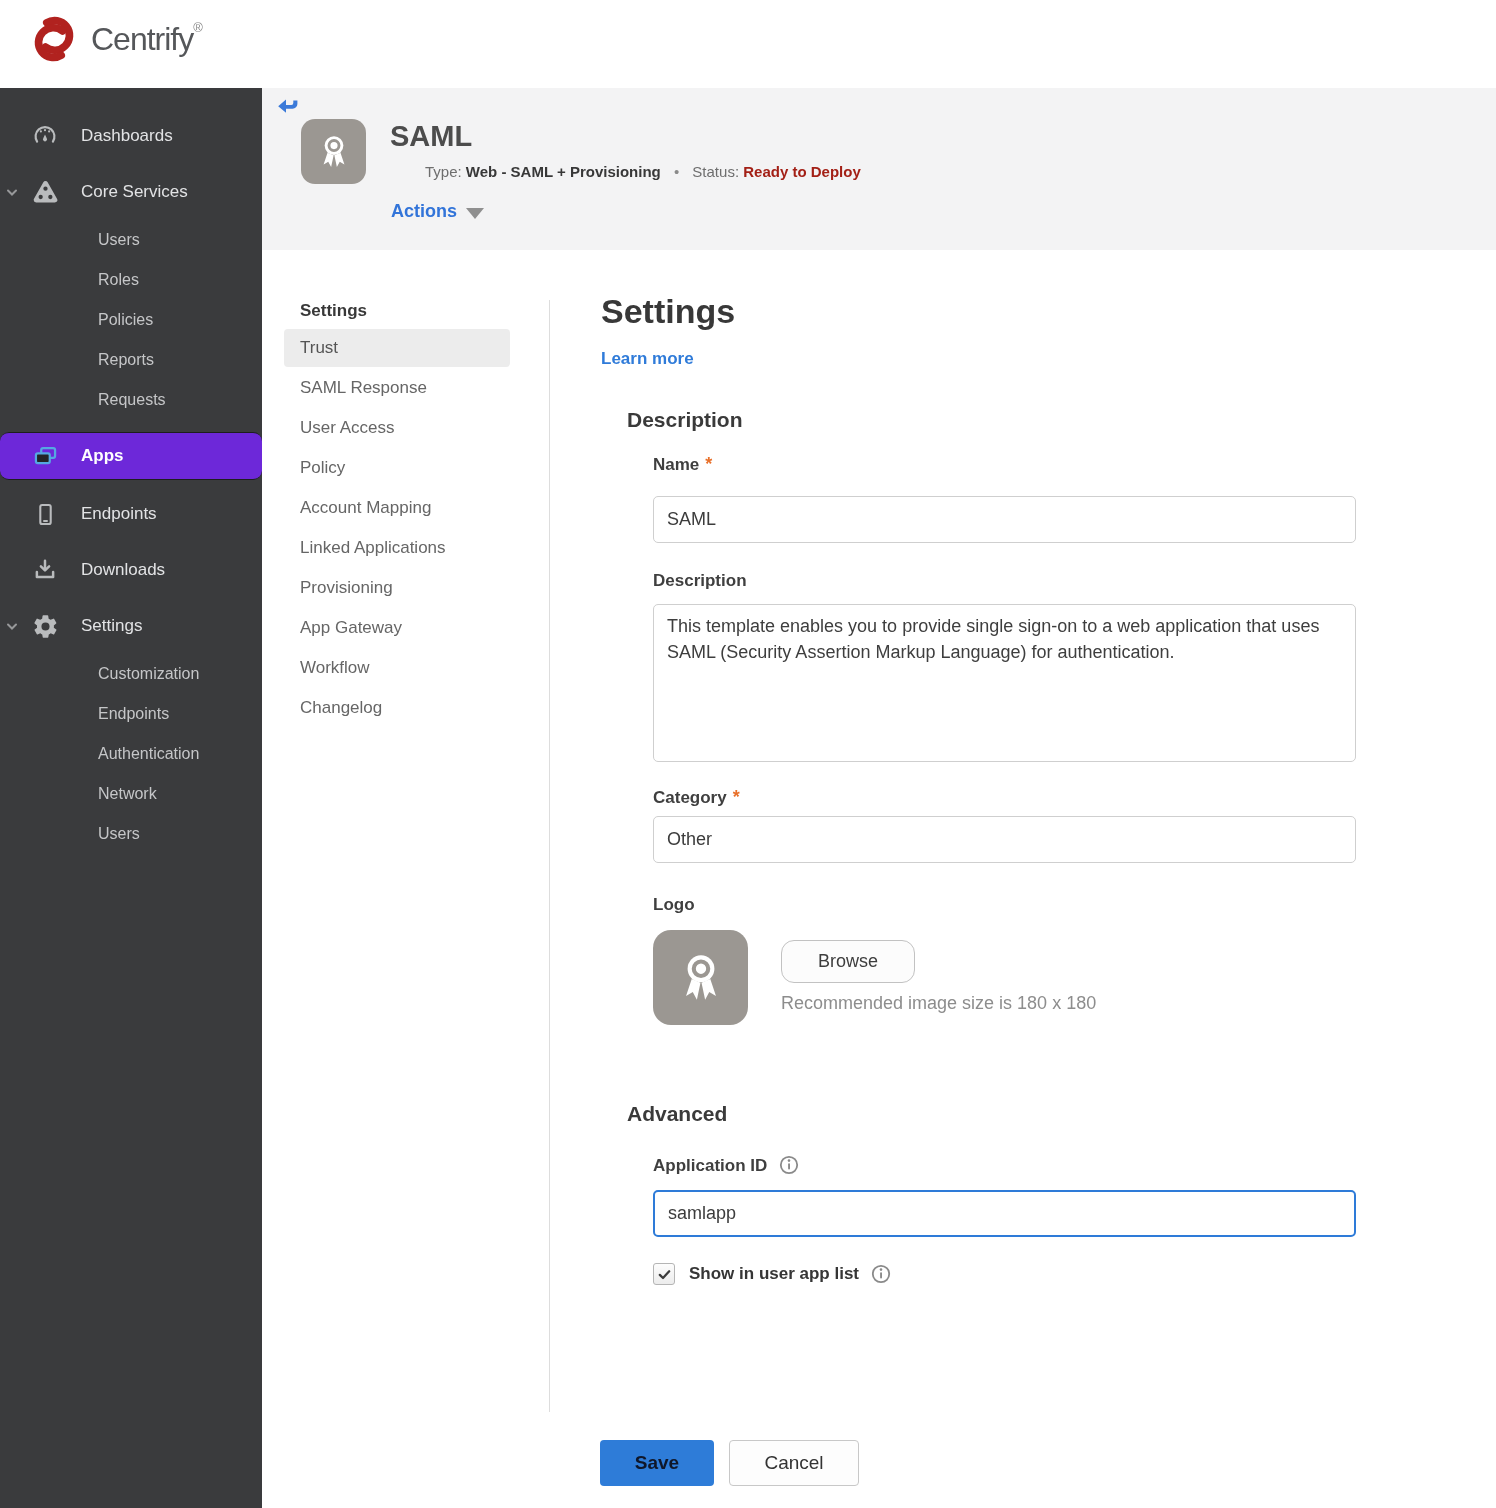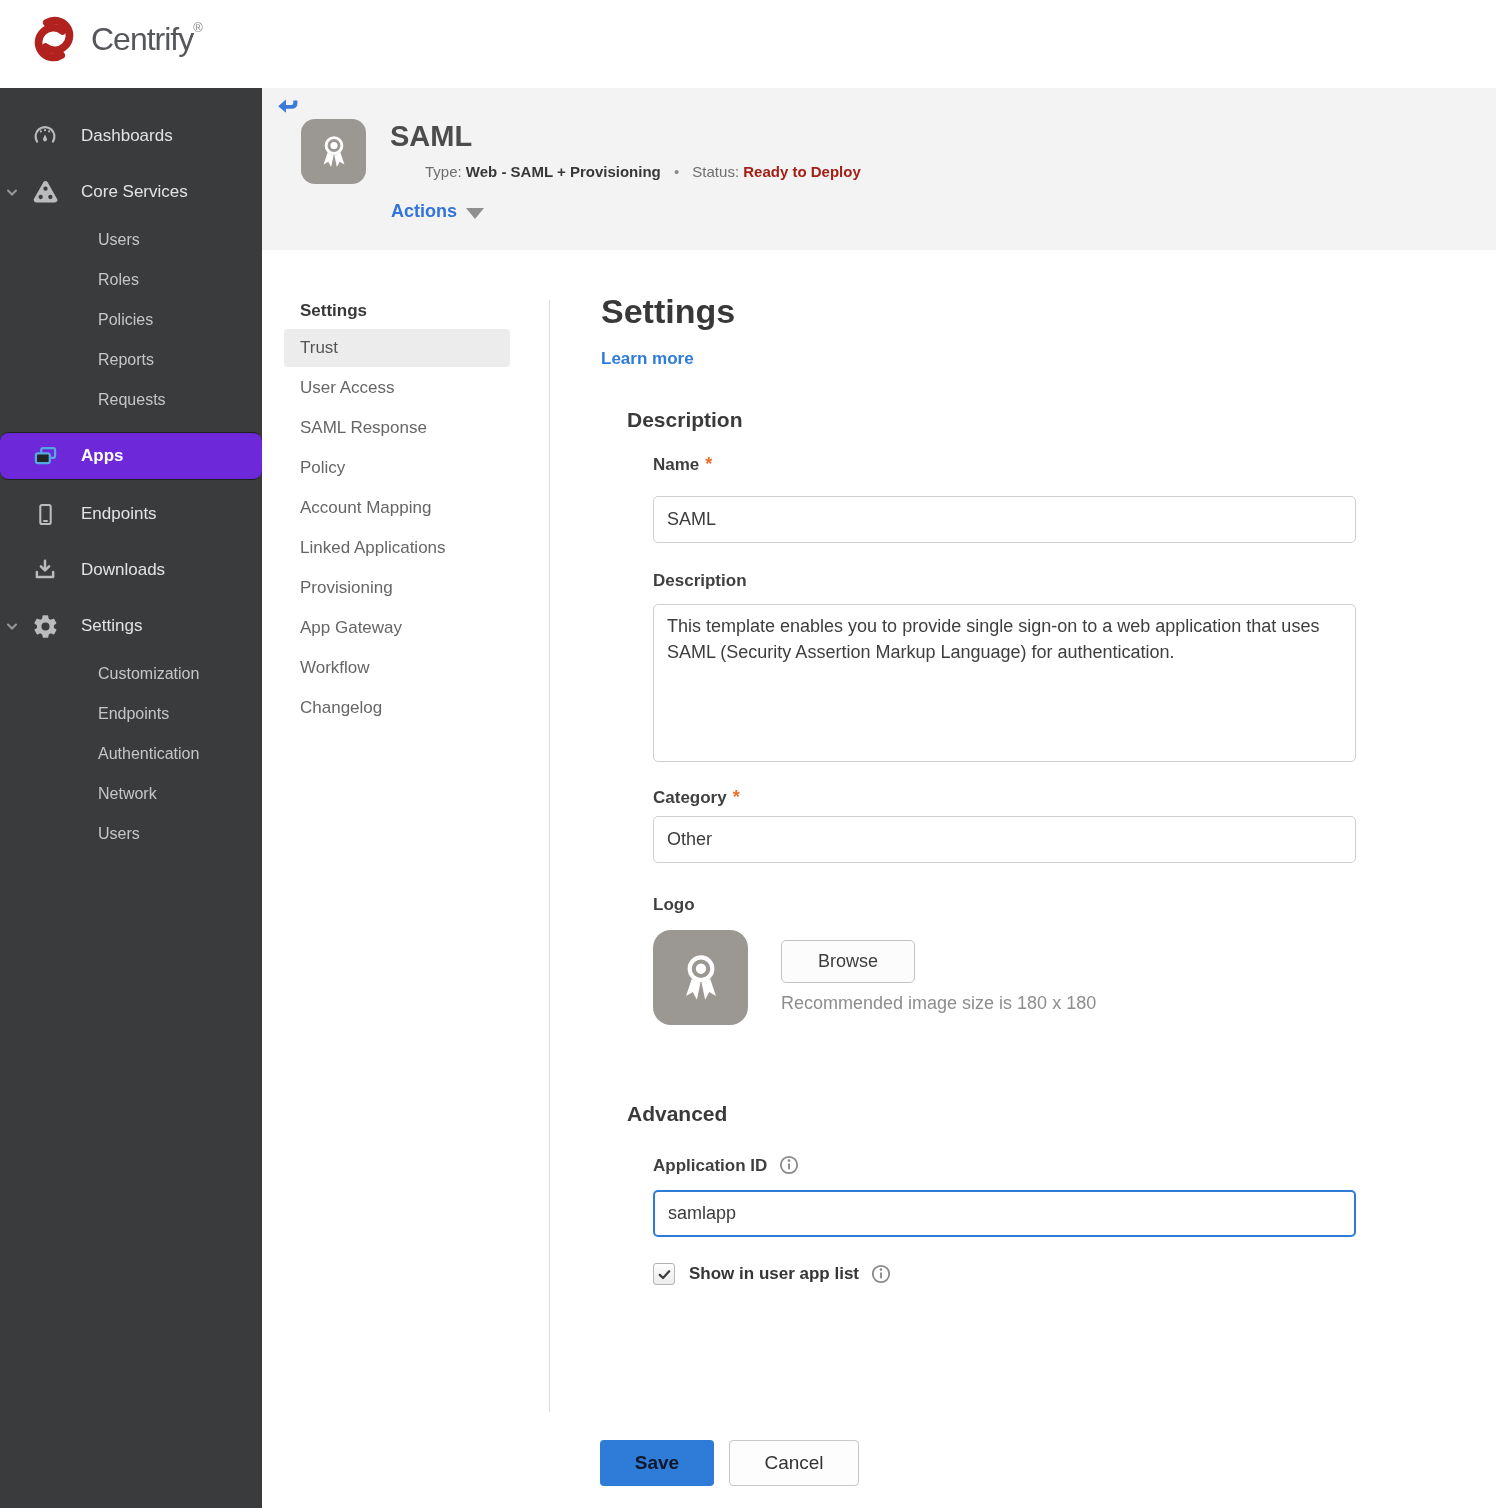--- a/index.html
+++ b/index.html
@@ -56,21 +56,21 @@
   .panel { position:absolute; left:338px; top:0; width:780px; }
   .pg-title { position:absolute; left:1px; top:42px; font-size:34px; font-weight:bold; color:#383838; }
   .learn-more { position:absolute; left:1px; top:99px; font-size:17px; font-weight:bold; color:#2f7bd9; cursor:pointer; }
   .sec-head { position:absolute; left:27px; font-size:21px; font-weight:bold; color:#3a3a3a; }
   .fld-label { position:absolute; left:53px; font-size:17px; font-weight:bold; color:#3f3f3f; }
   .req { color:#e8702a; margin-left:6px; font-size:18px; }
   .txt-input { position:absolute; left:53px; width:703px; height:47px; border:1px solid #cfcfcf; border-radius:5px; font-family:"Liberation Sans",sans-serif; font-size:18px; color:#3c3c3c; padding:0 13px; background:#fff; outline:none; }
   .txt-area { position:absolute; left:53px; width:703px; height:158px; border:1px solid #cfcfcf; border-radius:5px; font-family:"Liberation Sans",sans-serif; font-size:18px; line-height:1.42; color:#3e3e3e; padding:9px 13px; background:#fff; resize:none; outline:none; }
   .txt-input.focused { border:2px solid #2e7bd8; }
   .logo-box { position:absolute; left:53px; top:680px; width:95px; height:95px; border-radius:18px; background:#9b9792; display:flex; align-items:center; justify-content:center; }
-  .browse-btn { position:absolute; left:181px; top:690px; width:134px; height:43px; background:#fcfcfc; border:1px solid #c2c2c2; border-radius:5px; font-family:"Liberation Sans",sans-serif; font-size:18px; color:#3d3d3d; cursor:pointer; }
+  .browse-btn { position:absolute; left:181px; top:690px; width:134px; height:43px; background:#fcfcfc; border:1px solid #c2c2c2; border-radius:13px; font-family:"Liberation Sans",sans-serif; font-size:18px; color:#3d3d3d; cursor:pointer; }
   .logo-hint { position:absolute; left:181px; top:743px; font-size:18px; color:#8d8d8d; }
   .info-ic { display:inline-block; width:20px; height:20px; margin-left:12px; vertical-align:-4px; cursor:pointer; }
   .cb-row { position:absolute; left:53px; top:1013px; display:flex; align-items:center; }
   .cb-box { width:22px; height:22px; border:1px solid #b5b5b5; border-radius:3px; background:linear-gradient(#fdfdfd,#ececec); display:flex; align-items:center; justify-content:center; cursor:pointer; }
   .cb-box svg { display:none; }
   .cb-box.checked svg { display:block; }
   .cb-lbl { margin-left:14px; font-size:17px; font-weight:bold; color:#363636; }
   .btn-row { position:absolute; left:0; top:1190px; display:flex; gap:15px; }
   .btn-save { width:114px; height:46px; background:#2e7cd8; border:none; border-radius:4px; color:#0f172a; font-family:"Liberation Sans",sans-serif; font-size:19px; font-weight:bold; cursor:pointer; }
   .btn-cancel { width:130px; height:46px; background:#fdfdfd; border:1px solid #c8c8c8; border-radius:4px; color:#333; font-family:"Liberation Sans",sans-serif; font-size:19px; cursor:pointer; }
@@ -228,22 +228,22 @@
       <span class="a-lbl">Actions</span>
       <span class="tri-down"></span>
     </div>
   </div>
 
   <div class="page-body">
 
     <div class="subnav">
       <div class="subnav-header">Settings</div>
       <div class="subnav-item sel">Trust</div>
+      <div class="subnav-item">SAML Response</div>
       <div class="subnav-item">User Access</div>
-      <div class="subnav-item">SAML Response</div>
       <div class="subnav-item">Policy</div>
       <div class="subnav-item">Account Mapping</div>
       <div class="subnav-item">Linked Applications</div>
       <div class="subnav-item">Provisioning</div>
       <div class="subnav-item">App Gateway</div>
       <div class="subnav-item">Workflow</div>
       <div class="subnav-item">Changelog</div>
     </div>
 
     <div class="v-divider"></div>

